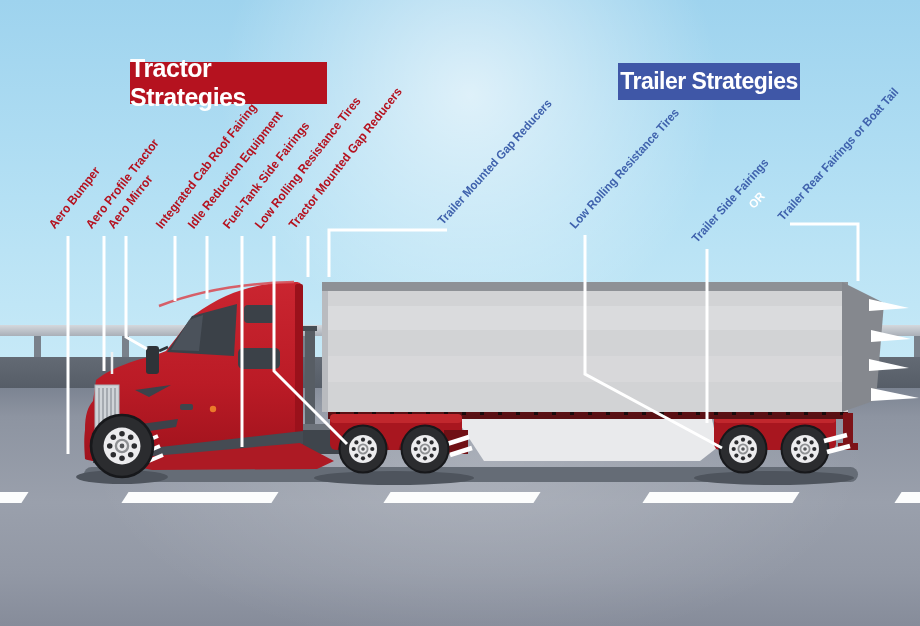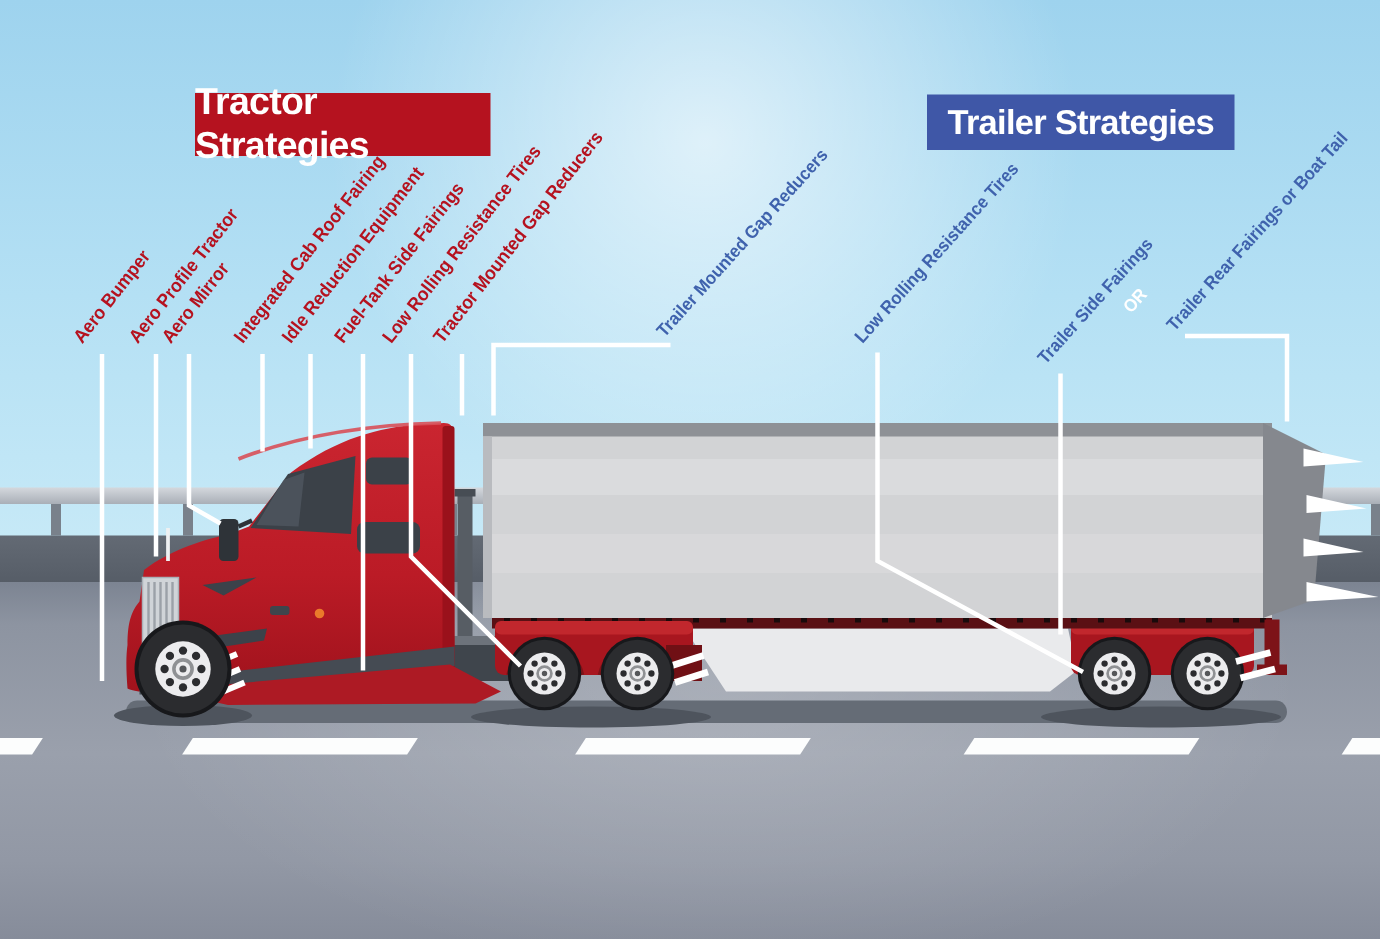--- a/index.html
+++ b/index.html
@@ -26,21 +26,21 @@
     background:
       radial-gradient(ellipse 520px 260px at 52% 28%, rgba(255,255,255,.20), rgba(255,255,255,0) 75%),
       linear-gradient(180deg,#7c8492 0%,#8d94a1 12%,#9aa0ac 48%,#9298a5 78%,#868c9a 100%);}
   .dash{top:492px;height:11px;width:150px;background:#fcfdfd;transform:skewX(-33deg);}
   .truck-shadow{left:84px;top:467px;width:774px;height:15px;border-radius:8px;background:#656c76;}
 
   
   .hdr{display:flex;align-items:center;justify-content:center;
     color:#fff;font-weight:bold;letter-spacing:-0.5px;}
   .hdr-tractor{left:130px;top:62px;width:197px;height:42px;background:#b5121f;font-size:25px;}
-  .hdr-trailer{left:618px;top:63px;width:205px;height:37px;background:#3f57a7;font-size:23px;}
+  .hdr-trailer{left:618px;top:63px;width:182px;height:37px;background:#3f57a7;font-size:23px;}
 
   
   .lbl{position:absolute;height:16px;line-height:16px;white-space:nowrap;
     font-weight:bold;transform-origin:0 100%;}
   .lbl-red{color:#b5121f;font-size:12.5px;transform:rotate(-52deg) scaleX(.94);}
   .lbl-blue{color:#3f62ad;font-size:12px;transform:rotate(-48deg) scaleX(.94);}
   .lbl-or{color:#ffffff;font-size:12px;transform:rotate(-48deg) scaleX(.94);}
 
   svg.truck{left:0;top:0;width:920px;height:626px;}
 </style>

